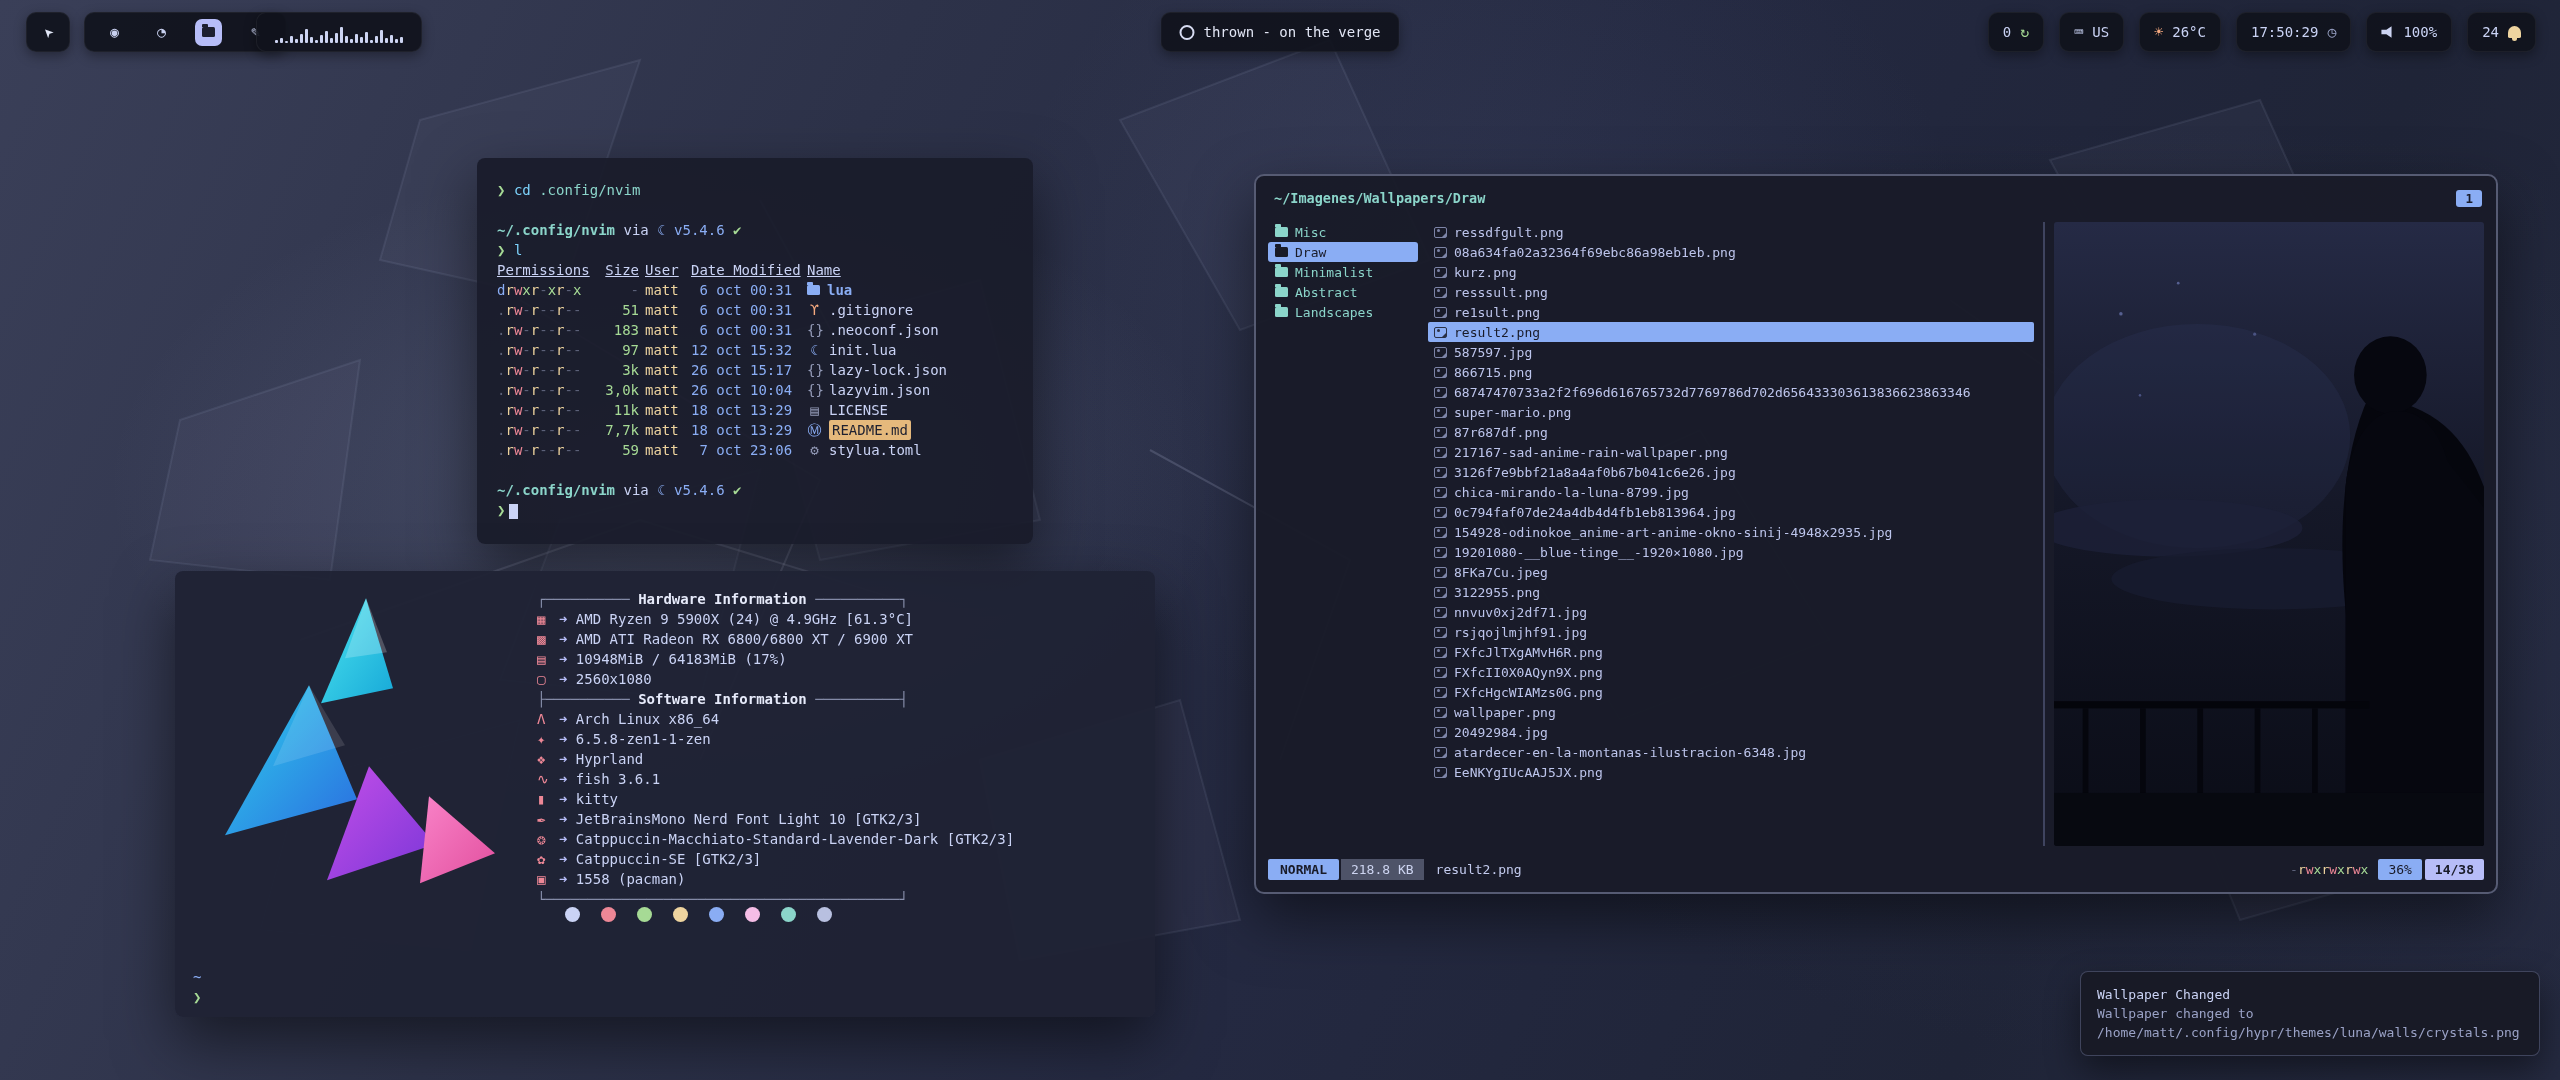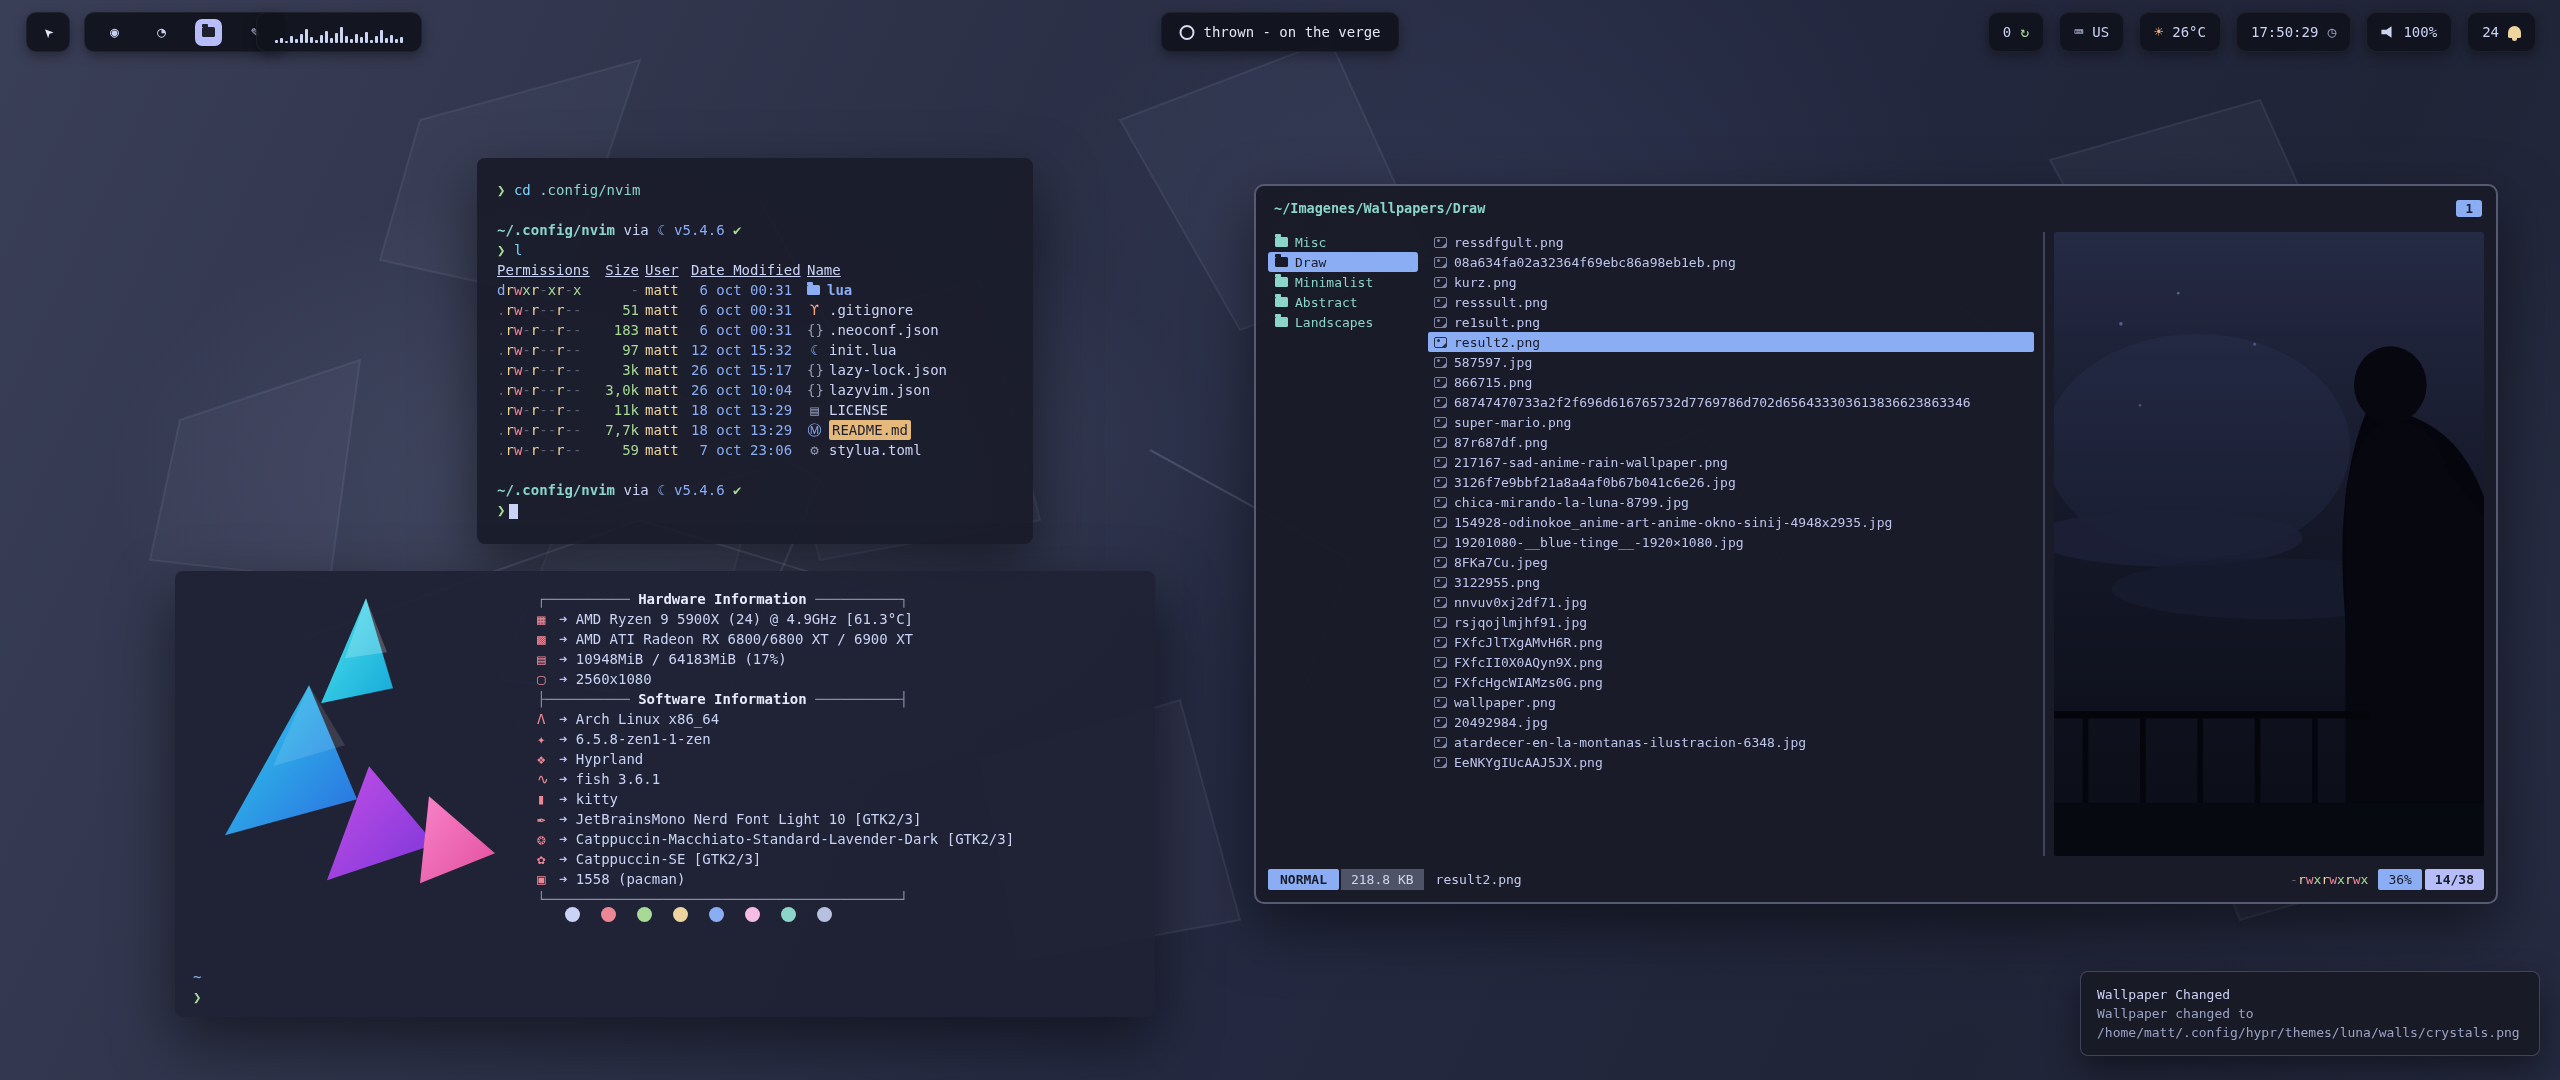--- a/index.html
+++ b/index.html
@@ -80,21 +80,21 @@
 .fx-icon{color:#ed8796;display:inline-block;width:22px}
 .fx-arrow{color:#b7bdf8}
 .fx-rule{color:#8890ad}
 .fx-title{color:#e6eafa;font-weight:bold}
 #palette{position:absolute;left:390px;top:336px;display:flex;gap:21px}
 .dot{width:15px;height:15px;border-radius:50%}
 .fx-prompt{position:absolute;left:18px;top:396px}
 .fx-tilde{color:#8aadf4;height:20px}
 
 
-#fm{position:absolute;left:1254px;top:184px;width:1244px;height:720px;z-index:3;
+#fm{position:absolute;left:1254px;top:174px;width:1244px;height:720px;z-index:3;
   background:rgba(25,27,40,.97);border:2px solid #565b73;border-radius:10px;
   box-shadow:0 24px 60px rgba(0,0,0,.5);font-size:13px;color:#c3cbee}
 .fm-head{position:absolute;top:10px;left:18px;right:14px;height:24px;display:flex;justify-content:space-between;align-items:center}
 .fm-path{color:#8bd5ca;font-weight:bold;font-size:13.5px}
 .fm-tab{background:#8aadf4;color:#191b28;padding:1px 9px;border-radius:3px;font-weight:bold;font-size:12.5px}
 .fm-body{position:absolute;top:46px;left:12px;right:12px;bottom:46px;display:flex}
 .fm-sidebar{width:150px;flex:none}
 .fm-side-item{height:20px;display:flex;align-items:center;gap:7px;color:#8bd5ca;padding:0 7px;border-radius:3px}
 .fm-side-item.sel{background:#8aadf4;color:#191b28}
 .fm-list{width:606px;flex:none;margin-left:10px;overflow:hidden}
@@ -458,20 +458,24 @@
         <div class="fm-row">
           <span class="icon-image"></span>
           <span class="fm-name">3126f7e9bbf21a8a4af0b67b041c6e26.jpg</span>
         </div>
         <div class="fm-row">
           <span class="icon-image"></span>
           <span class="fm-name">chica-mirando-la-luna-8799.jpg</span>
         </div>
         <div class="fm-row">
           <span class="icon-image"></span>
+          <span class="fm-name">0c794faf07de24a4db4d4fb1eb813964.jpg</span>
+        </div>
+        <div class="fm-row">
+          <span class="icon-image"></span>
           <span class="fm-name">154928-odinokoe_anime-art-anime-okno-sinij-4948x2935.jpg</span>
         </div>
         <div class="fm-row">
           <span class="icon-image"></span>
           <span class="fm-name">19201080-__blue-tinge__-1920×1080.jpg</span>
         </div>
         <div class="fm-row">
           <span class="icon-image"></span>
           <span class="fm-name">8FKa7Cu.jpeg</span>
         </div>

